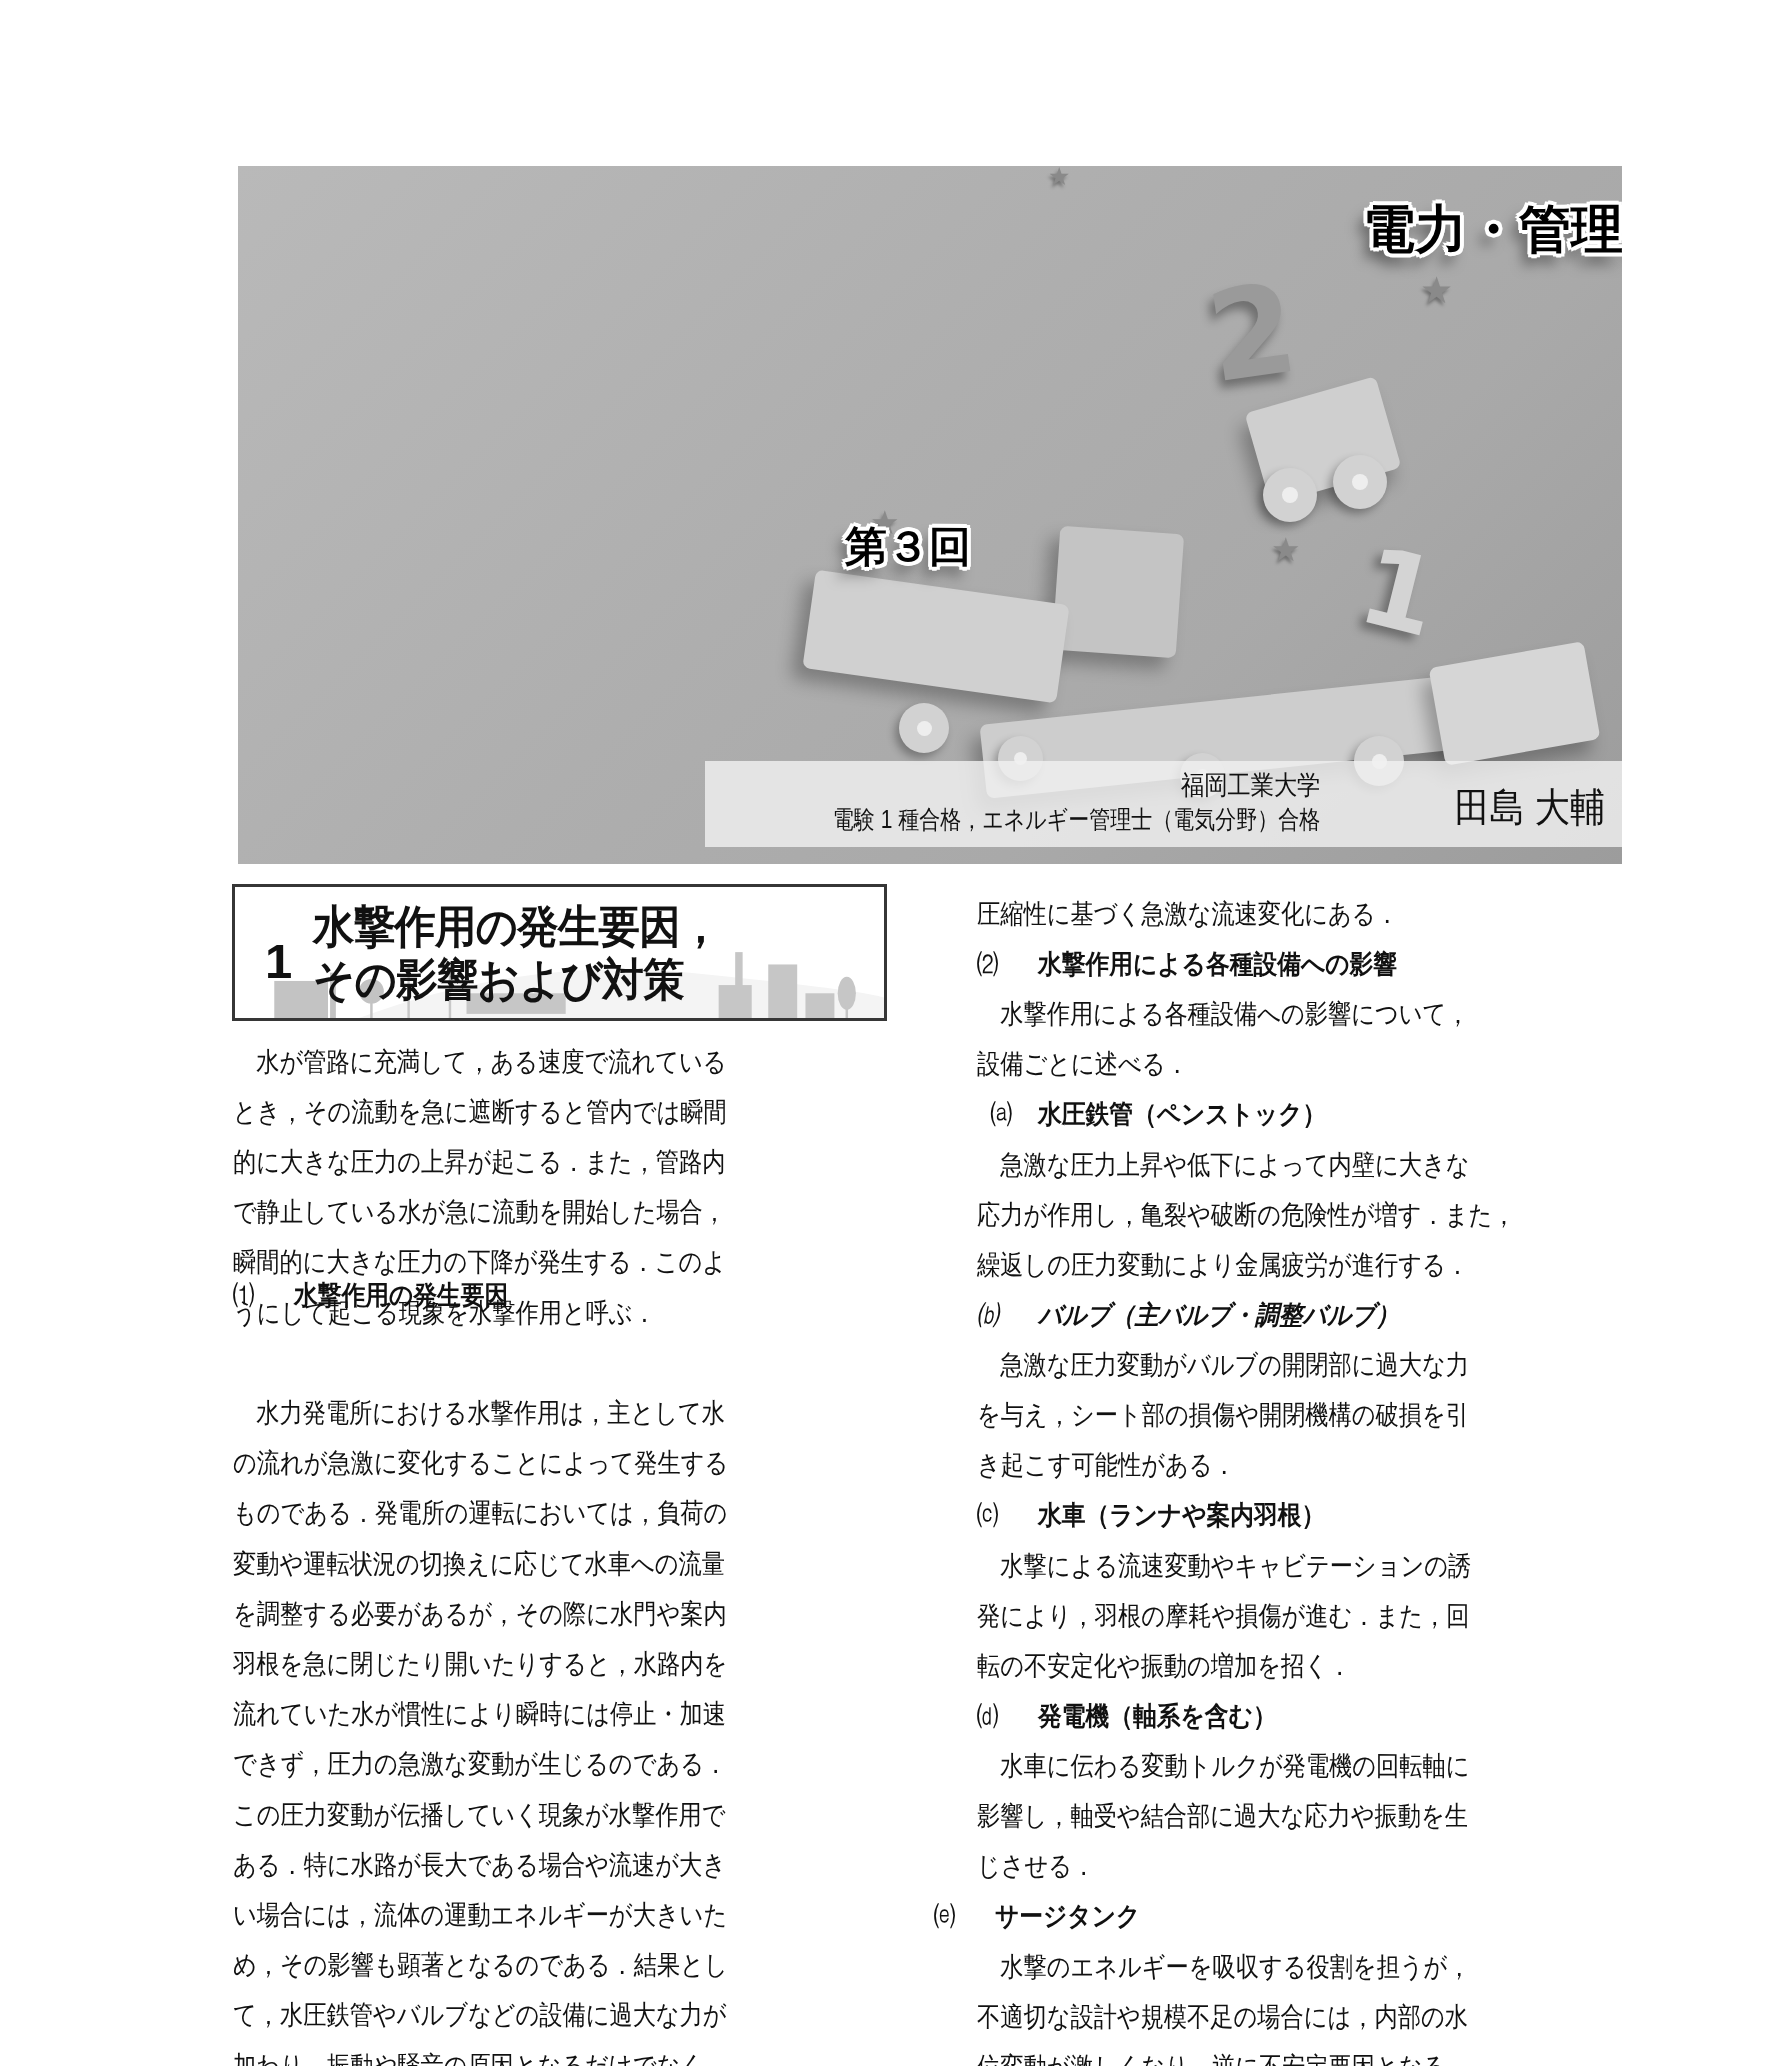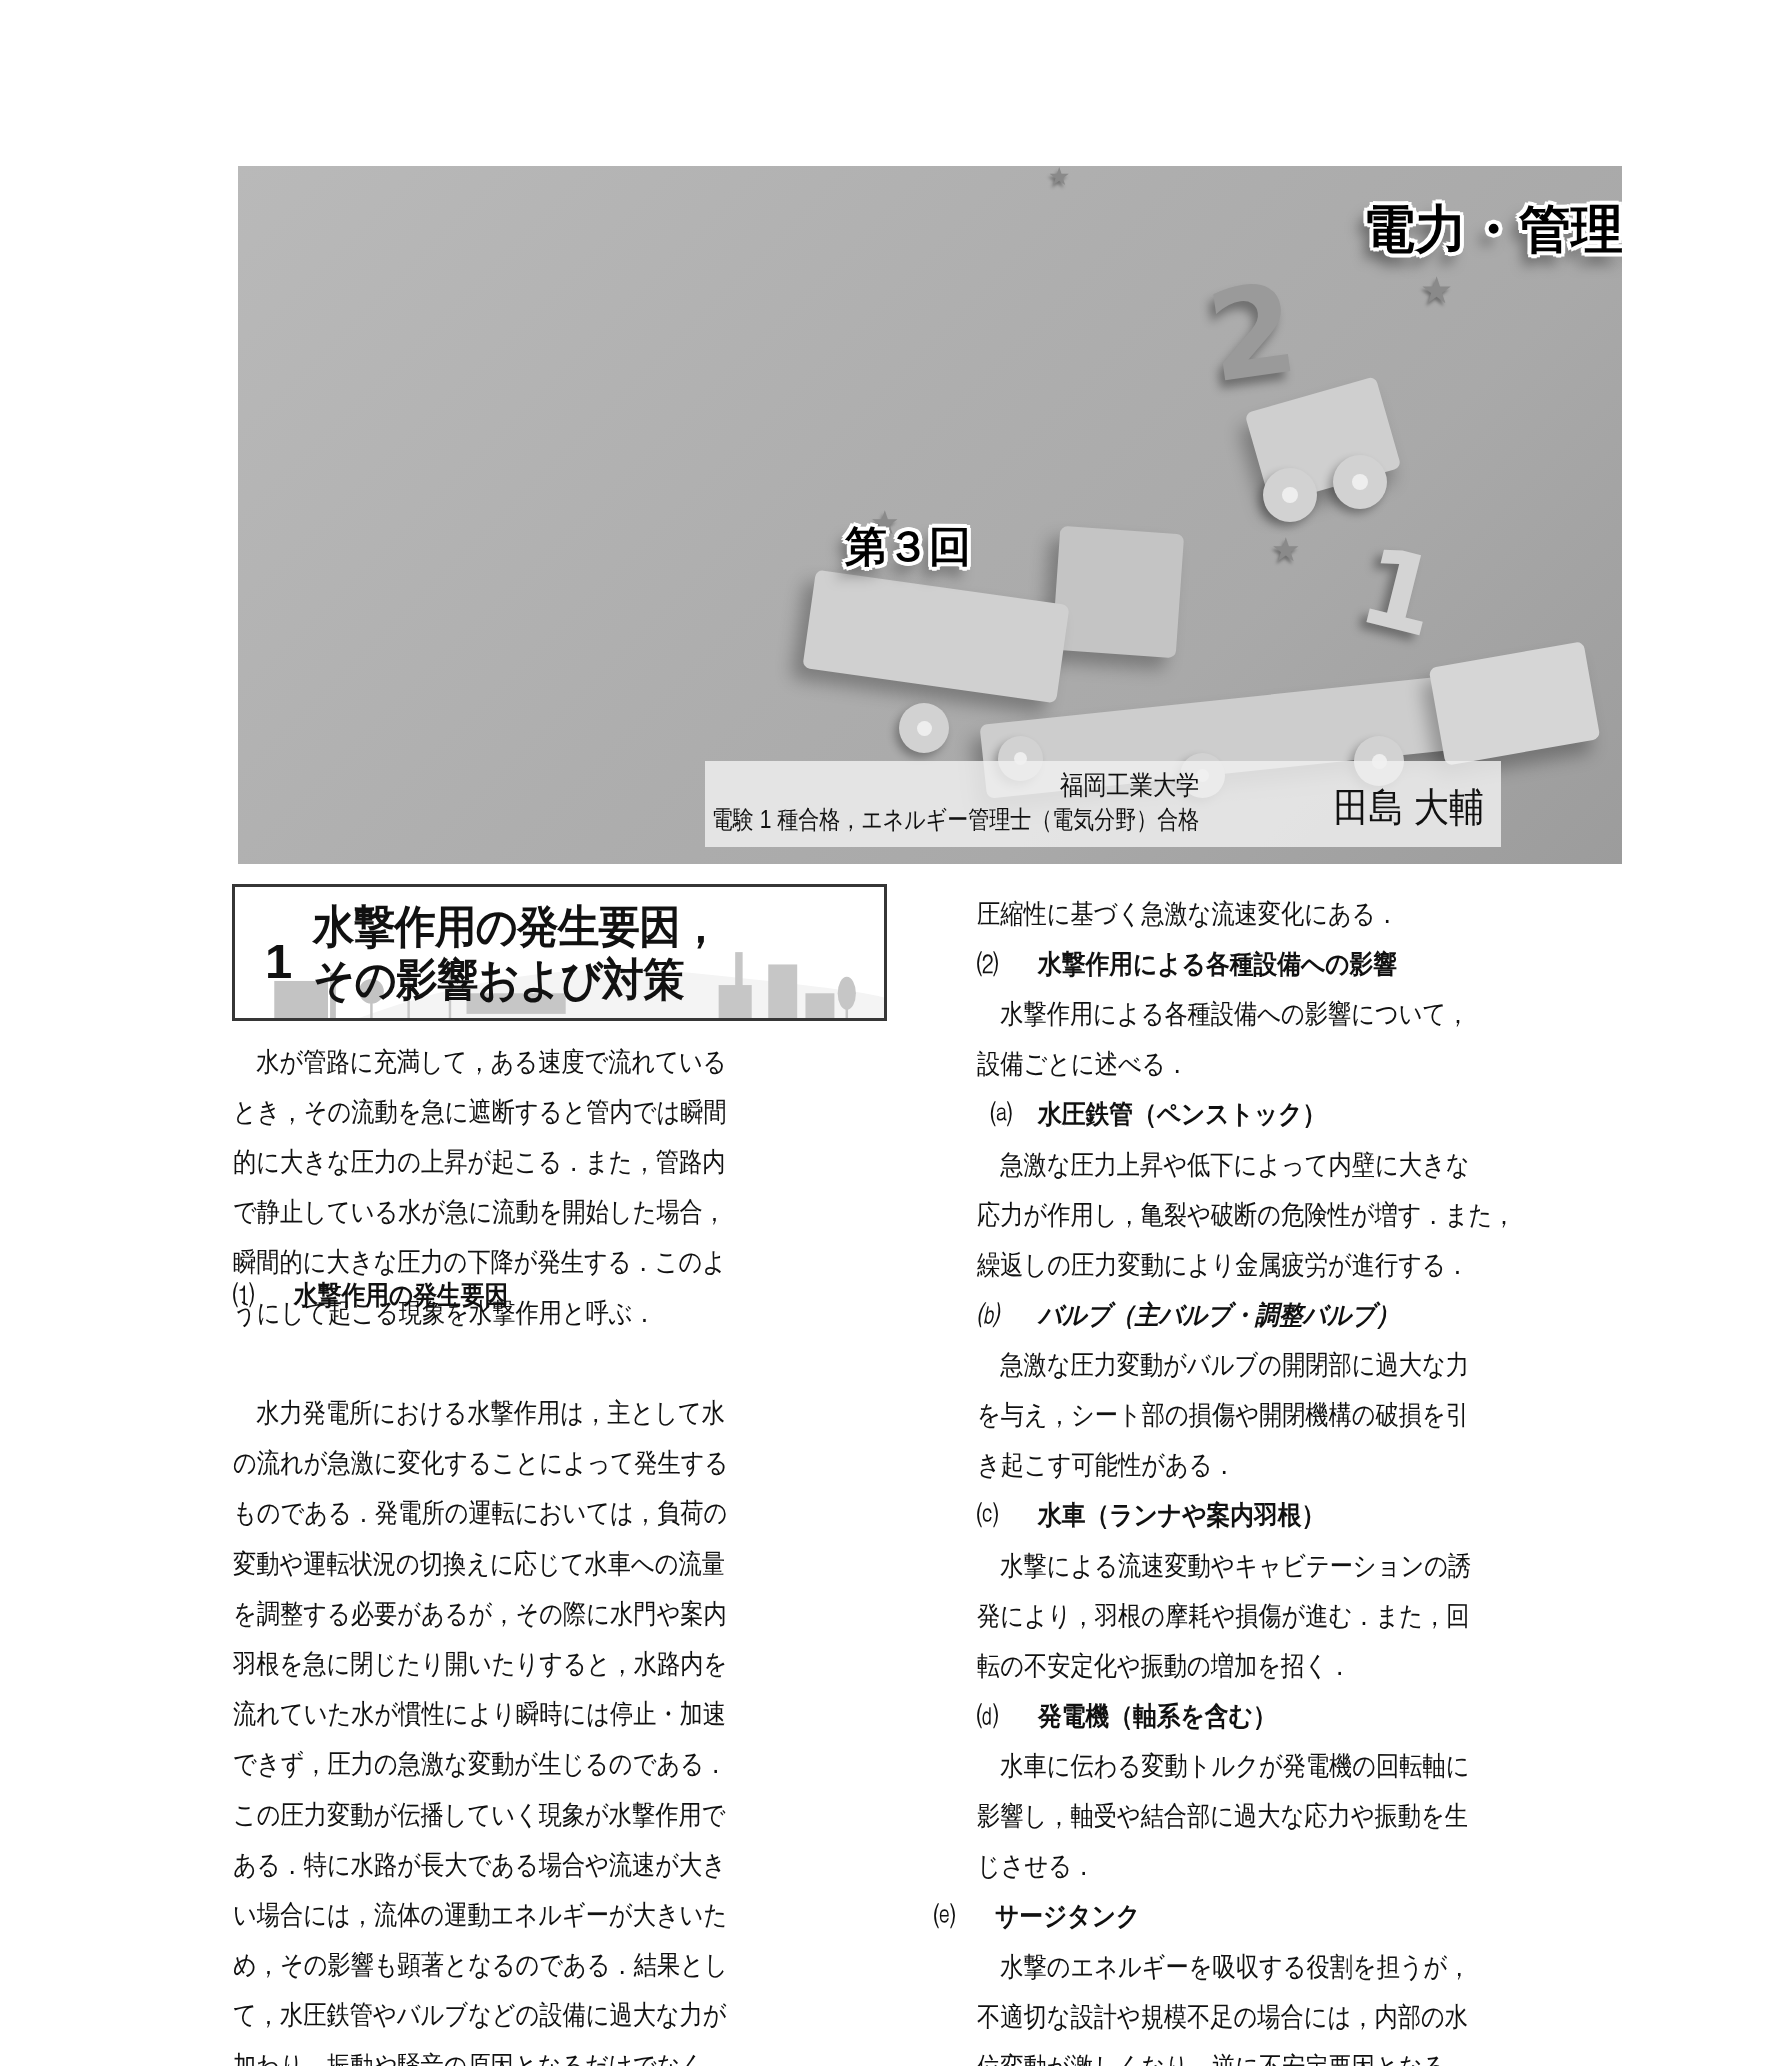--- a/index.html
+++ b/index.html
@@ -24,21 +24,21 @@
                  0 0 0 #fff,
                  2.5px 0 0 #fff, -2.5px 0 0 #fff, 0 2.5px 0 #fff, 0 -2.5px 0 #fff,
                  2.1px 2.1px 0 #fff, -2.1px 2.1px 0 #fff, 2.1px -2.1px 0 #fff, -2.1px -2.1px 0 #fff,
                  4.1px 0 0 #fff, -4.1px 0 0 #fff, 0 4.1px 0 #fff, 0 -4.1px 0 #fff,
                  3.3px 3.3px 0 #fff, -3.3px 3.3px 0 #fff, 3.3px -3.3px 0 #fff, -3.3px -3.3px 0 #fff,
                  -7.4px 10.7px 12.4px rgba(0,0,0,0.55); }
   .title-line { position:absolute; white-space:nowrap; line-height:1; }
   .series-tag { position:absolute; left:1125px; top:37px; font-size:52px; white-space:nowrap; line-height:1; }
   .issue { position:absolute; left:607px; top:360px; font-size:42px; white-space:nowrap; line-height:1; }
   .episode { position:absolute; left:289px; top:463px; font-size:74px; white-space:nowrap; line-height:1; }
-  .author-box { position:absolute; left:467px; top:595px; width:796px; height:86px;
+  .author-box { position:absolute; left:467px; top:595px; width:917px; height:86px;
                 background:rgba(240,240,240,0.82); }
   .affil { position:absolute; right:302px; top:10.7px; font-family:"Liberation Sans","DejaVu Sans",sans-serif;
            font-size:26.4px; white-space:nowrap; line-height:1; transform:scaleX(0.88); transform-origin:right; }
   .quals { position:absolute; right:302px; top:46px; font-family:"Liberation Sans","DejaVu Sans",sans-serif;
            font-size:25px; white-space:nowrap; line-height:1; transform:scaleX(0.84); transform-origin:right; }
   .author-name { position:absolute; right:16.5px; top:26px; font-family:"Liberation Sans","DejaVu Sans",sans-serif;
                  font-size:40px; white-space:nowrap; line-height:1; transform:scaleX(0.88); transform-origin:right; }
 
   .sec-box { position:absolute; left:232px; top:884px; width:649px; height:131px;
              border:3.3px solid #363636; background:#fff; overflow:hidden; }

